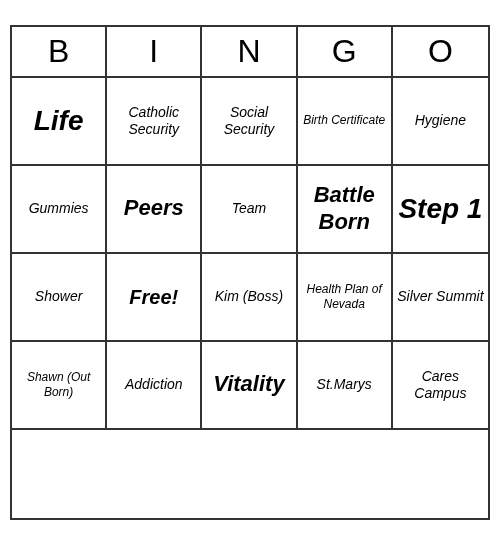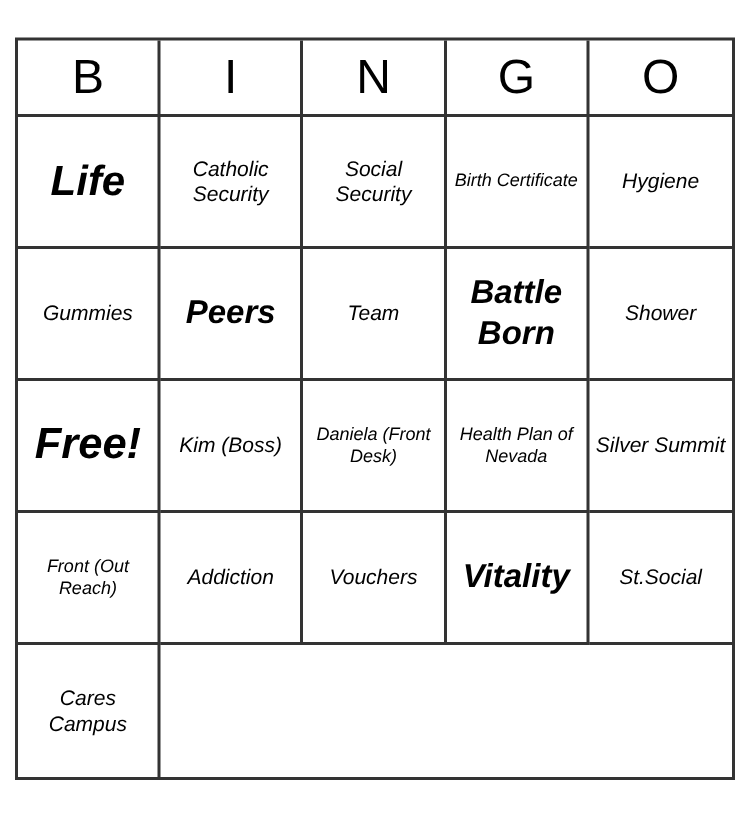--- a/index.html
+++ b/index.html
@@ -74,21 +74,21 @@
       font-size: 22px;
       font-weight: bold;
     }
 
     .bingo-cell.xlarge-text {
       font-size: 28px;
       font-weight: bold;
     }
 
     .bingo-cell.free {
-      font-size: 29px;
+      font-size: 20px;
       font-weight: bold;
     }
 
     .bingo-cell.small-text {
       font-size: 12px;
     }
   </style>
 </head>
 <body>
 
@@ -103,26 +103,25 @@
   <div class="bingo-grid">
   <div class="bingo-cell xlarge-text">Life</div>
       <div class="bingo-cell">Catholic Security</div>
       <div class="bingo-cell">Social Security</div>
       <div class="bingo-cell small-text">Birth Certificate</div>
       <div class="bingo-cell">Hygiene</div>
       <div class="bingo-cell">Gummies</div>
       <div class="bingo-cell large-text">Peers</div>
       <div class="bingo-cell">Team</div>
       <div class="bingo-cell large-text">Battle Born</div>
+      <div class="bingo-cell xlarge-text">Step 1</div>
       <div class="bingo-cell">Shower</div>
       <div class="bingo-cell free">Free!</div>
       <div class="bingo-cell">Kim (Boss)</div>
-      <div class="bingo-cell small-text">Daniela (Front Desk)</div>
       <div class="bingo-cell small-text">Health Plan of Nevada</div>
       <div class="bingo-cell">Silver Summit</div>
-      <div class="bingo-cell small-text">Front (Out Reach)</div>
+      <div class="bingo-cell small-text">Shawn (Out Born)</div>
       <div class="bingo-cell">Addiction</div>
-      <div class="bingo-cell">Vouchers</div>
       <div class="bingo-cell large-text">Vitality</div>
-      <div class="bingo-cell">St.Social</div>
+      <div class="bingo-cell">St.Marys</div>
       <div class="bingo-cell">Cares Campus</div>
     </div>
 </div>
 
 </body></html>

